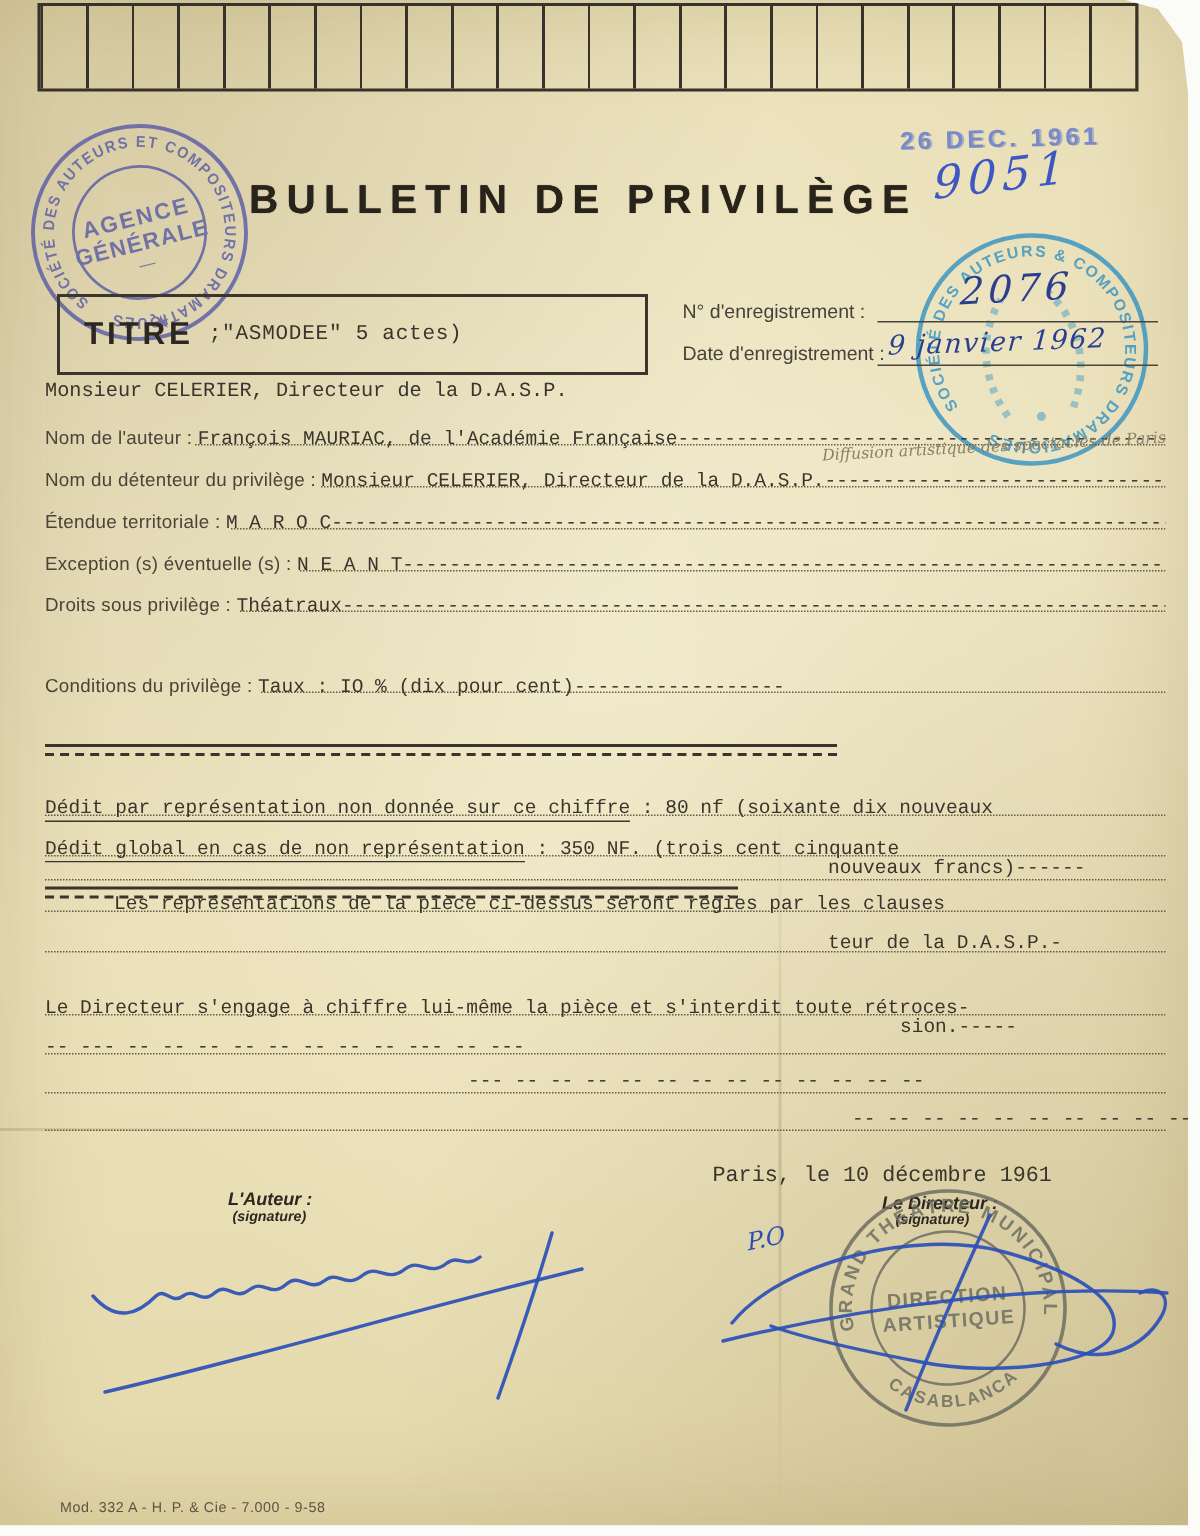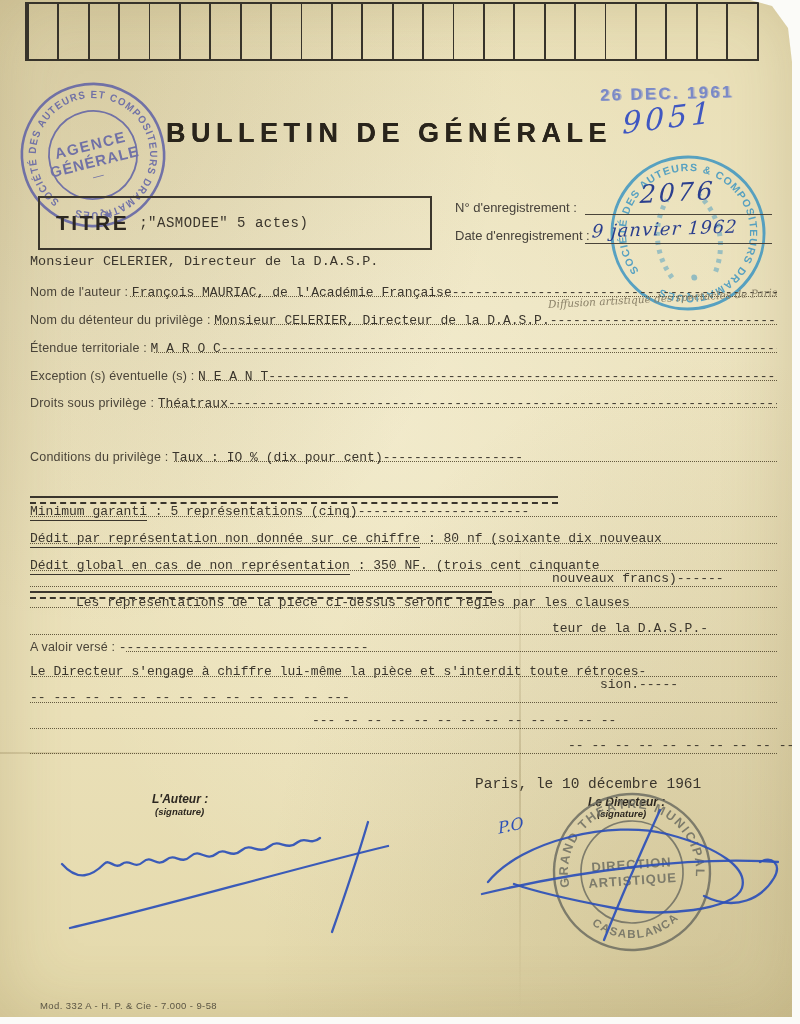--- a/index.html
+++ b/index.html
@@ -64,21 +64,21 @@
   .sig path{fill:none;stroke:#2b4fb8;stroke-width:2.3;stroke-linecap:round;opacity:.92;}
 </style>
 </head>
 <body>
 
 <div id="photo">
  <div id="paper">
 
   <div class="comb"></div>
 
-  <h1 class="title">BULLETIN DE GÉNÉRALE</h1>
+  <h1 class="title">BULLETIN DE PRIVILÈGE</h1>
 
   <svg class="stampsvg" style="left:8px;top:70px;opacity:.82;transform:rotate(-14deg);" width="170" height="170" viewBox="0 0 170 170">
     <circle cx="85" cy="85" r="71" fill="none" stroke="#5a5da6" stroke-width="2.6"></circle>
     <circle cx="85" cy="85" r="44" fill="none" stroke="#5a5da6" stroke-width="1.8"></circle>
     <defs>
           <path id="agRing" d="M41.3,121.6 A57,57 0 0 1 128.7,48.4 A57,57 0 0 1 45.4,126.0" fill="none"></path>
         </defs>
     <text font-size="10.5" font-weight="bold" letter-spacing="1.3" fill="#5a5da6" font-family="Liberation Sans, sans-serif">
       <textPath href="#agRing" textLength="340" lengthAdjust="spacingAndGlyphs">SOCIÉTÉ DES AUTEURS ET COMPOSITEURS DRAMATIQUES</textPath>
     </text>
@@ -152,48 +152,39 @@
 
 
   <div class="row" style="top:448px;">
     <span class="rule" style="left:144px;"></span>
     <span class="txt"><span class="lbl">Conditions du privilège :</span>
     <span class="mono val u">Taux</span><span class="mono val"> : IO % (dix pour cent)------------------</span></span>
   </div>
 
   <div class="bar" style="left:30px;top:496px;width:528px;"></div>
 
-  <div class="row" style="top:503px;">
-    <span class="rule" style="left:0;"></span>
-    <span class="txt mono"><span class="u">Minimum garanti</span><span> : 5 représentations (cinq)----------------------</span></span>
-  </div>
 
   <div class="row" style="top:530px;">
     <span class="rule" style="left:0;"></span>
     <span class="txt mono"><span class="u">Dédit par représentation non donnée sur ce chiffre</span><span> : 80 nf (soixante dix nouveaux</span></span>
   </div>
 
   <div class="row" style="top:557px;">
     <span class="rule" style="left:0;"></span>
     <span class="txt mono"><span class="u">Dédit global en cas de non représentation</span><span> : 350 NF. (trois cent cinquante</span></span>
   </div>
   <div class="freeline mono" style="left:552px;top:571px;">nouveaux francs)------</div>
   <div class="thinrule" style="left:30px;top:586px;width:747px;"></div>
   <div class="bar" style="left:30px;top:591px;width:462px;"></div>
 
   <div class="thinrule" style="left:30px;top:607px;width:747px;"></div>
   <div class="thinrule" style="left:30px;top:634px;width:747px;"></div>
   <div class="freeline mono" style="left:76px;top:595px;">Les représentations de la pièce ci-dessus seront régies par les clauses</div>
   <div class="freeline mono" style="left:552px;top:621px;">teur de la D.A.S.P.-</div>
 
-  <div class="row" style="top:638px;">
-    <span class="rule" style="left:96px;"></span>
-    <span class="txt"><span class="lbl">A valoir versé :</span>
-    <span class="mono val">--------------------------------</span></span>
-  </div>
 
   <div class="row" style="top:663px;">
     <span class="rule" style="left:0;"></span>
     <span class="txt mono">Le Directeur s'engage à chiffre lui-même la pièce et s'interdit toute rétroces-</span>
   </div>
   <div class="freeline mono" style="left:600px;top:677px;">sion.-----</div>
 
   <div class="row" style="top:689px;">
     <span class="rule" style="left:0;"></span>
     <span class="txt mono">-- --- -- -- -- -- -- -- -- -- --- -- ---</span>

